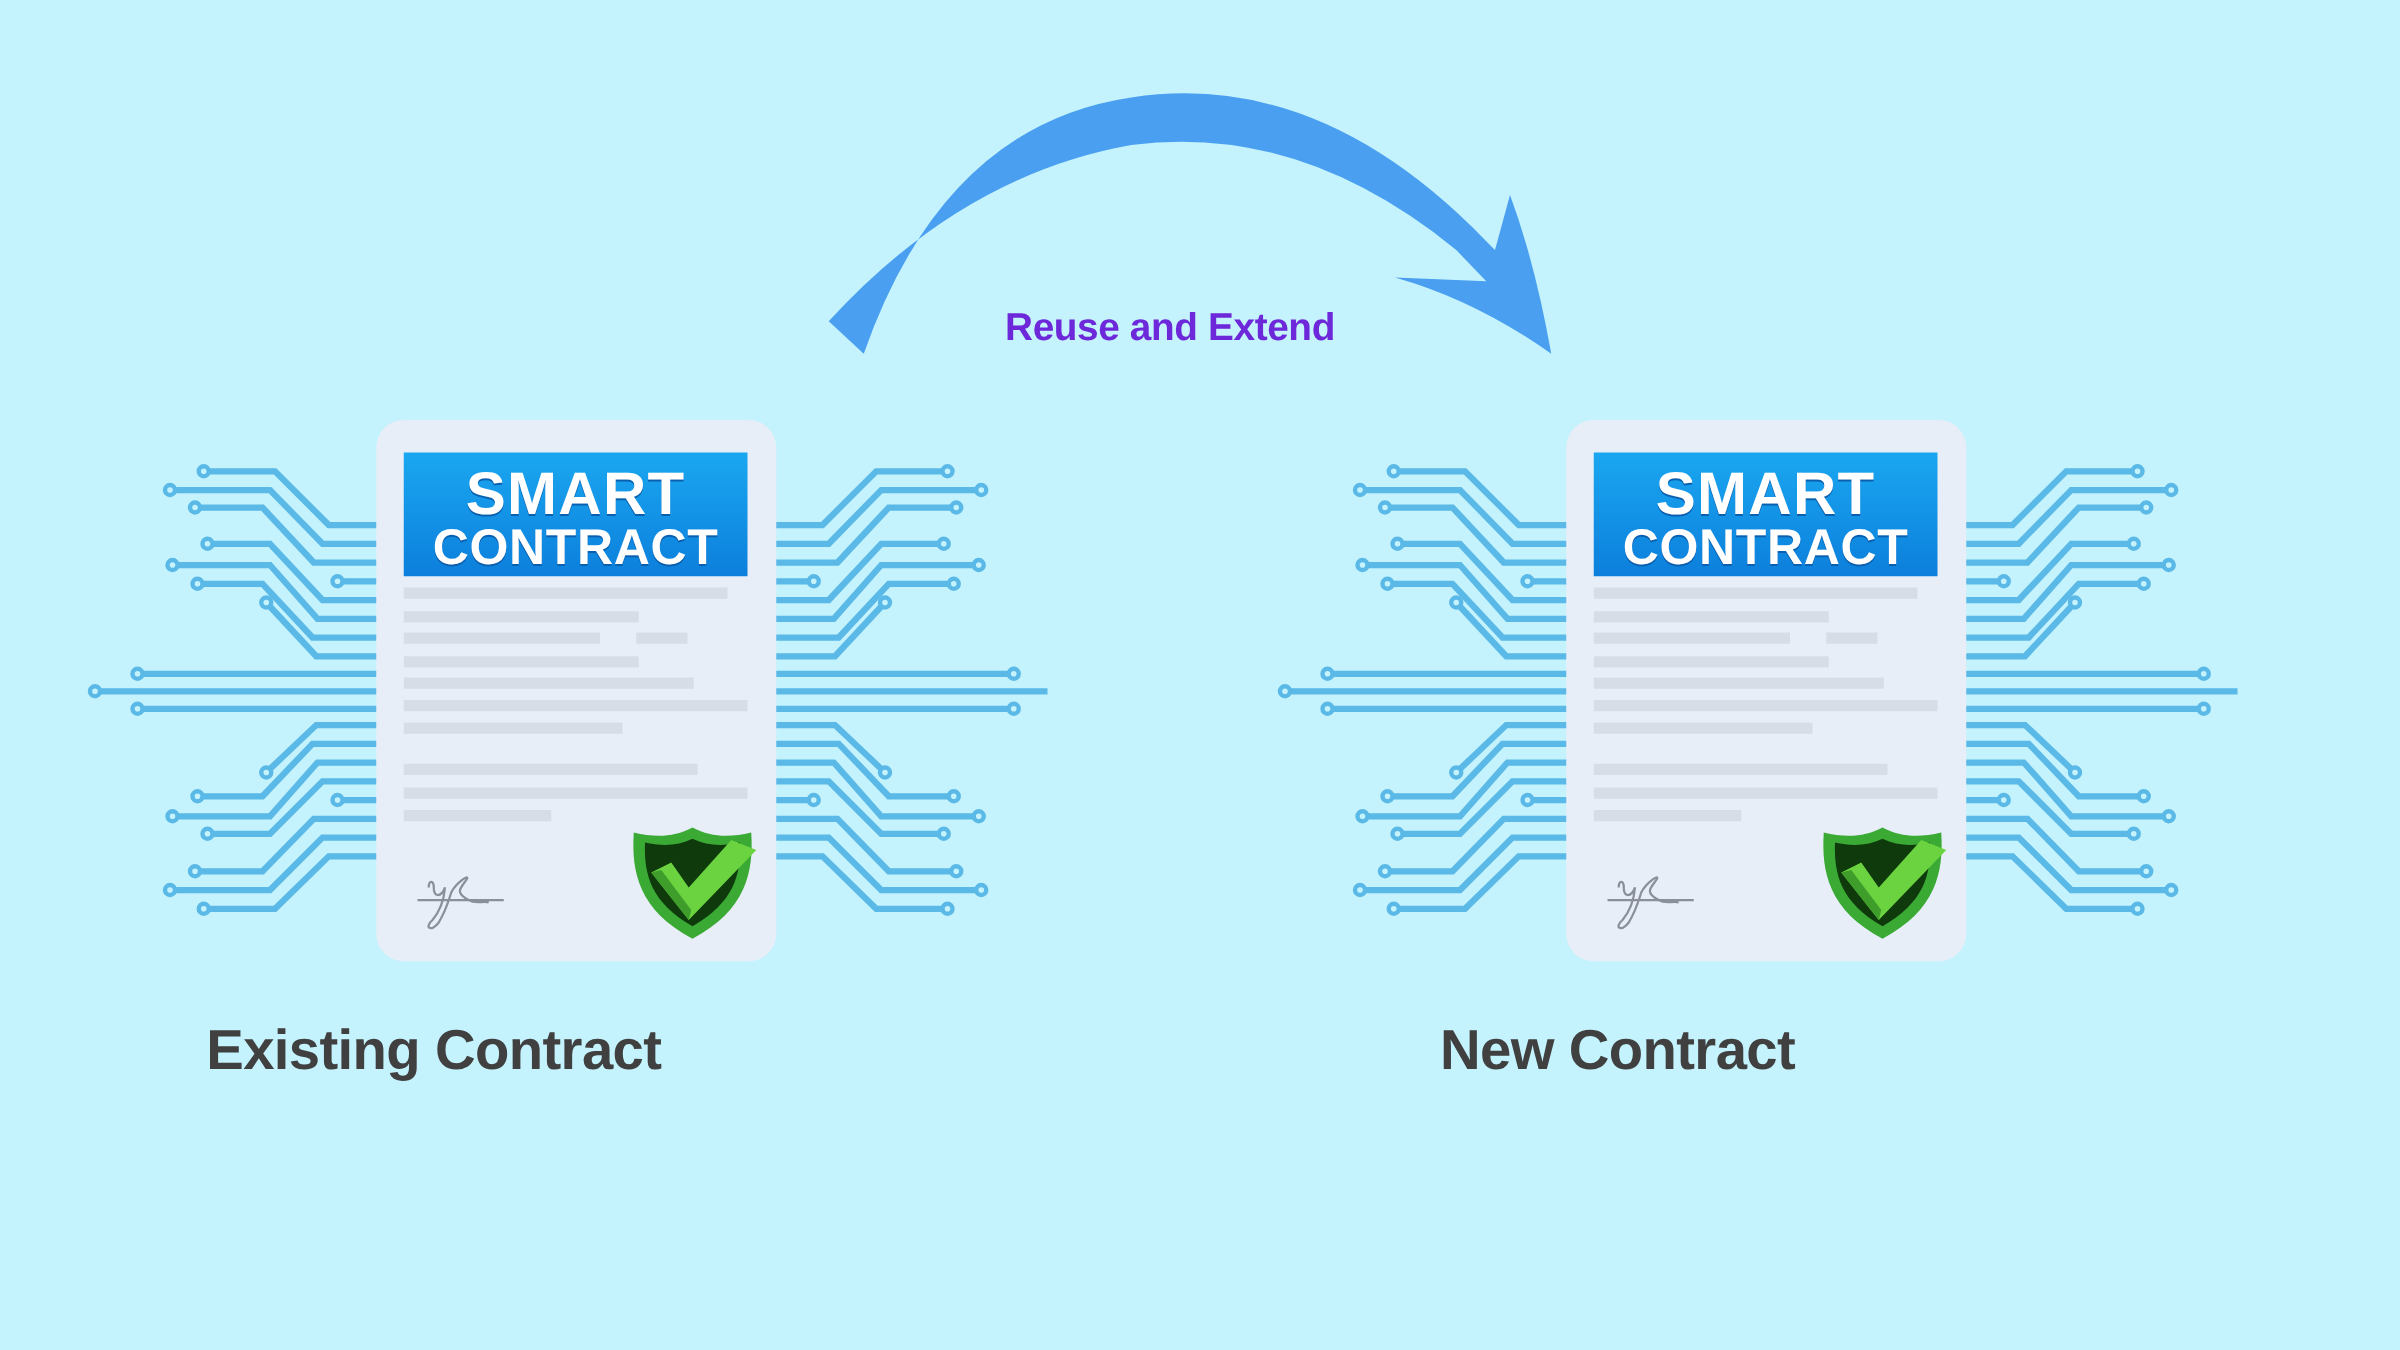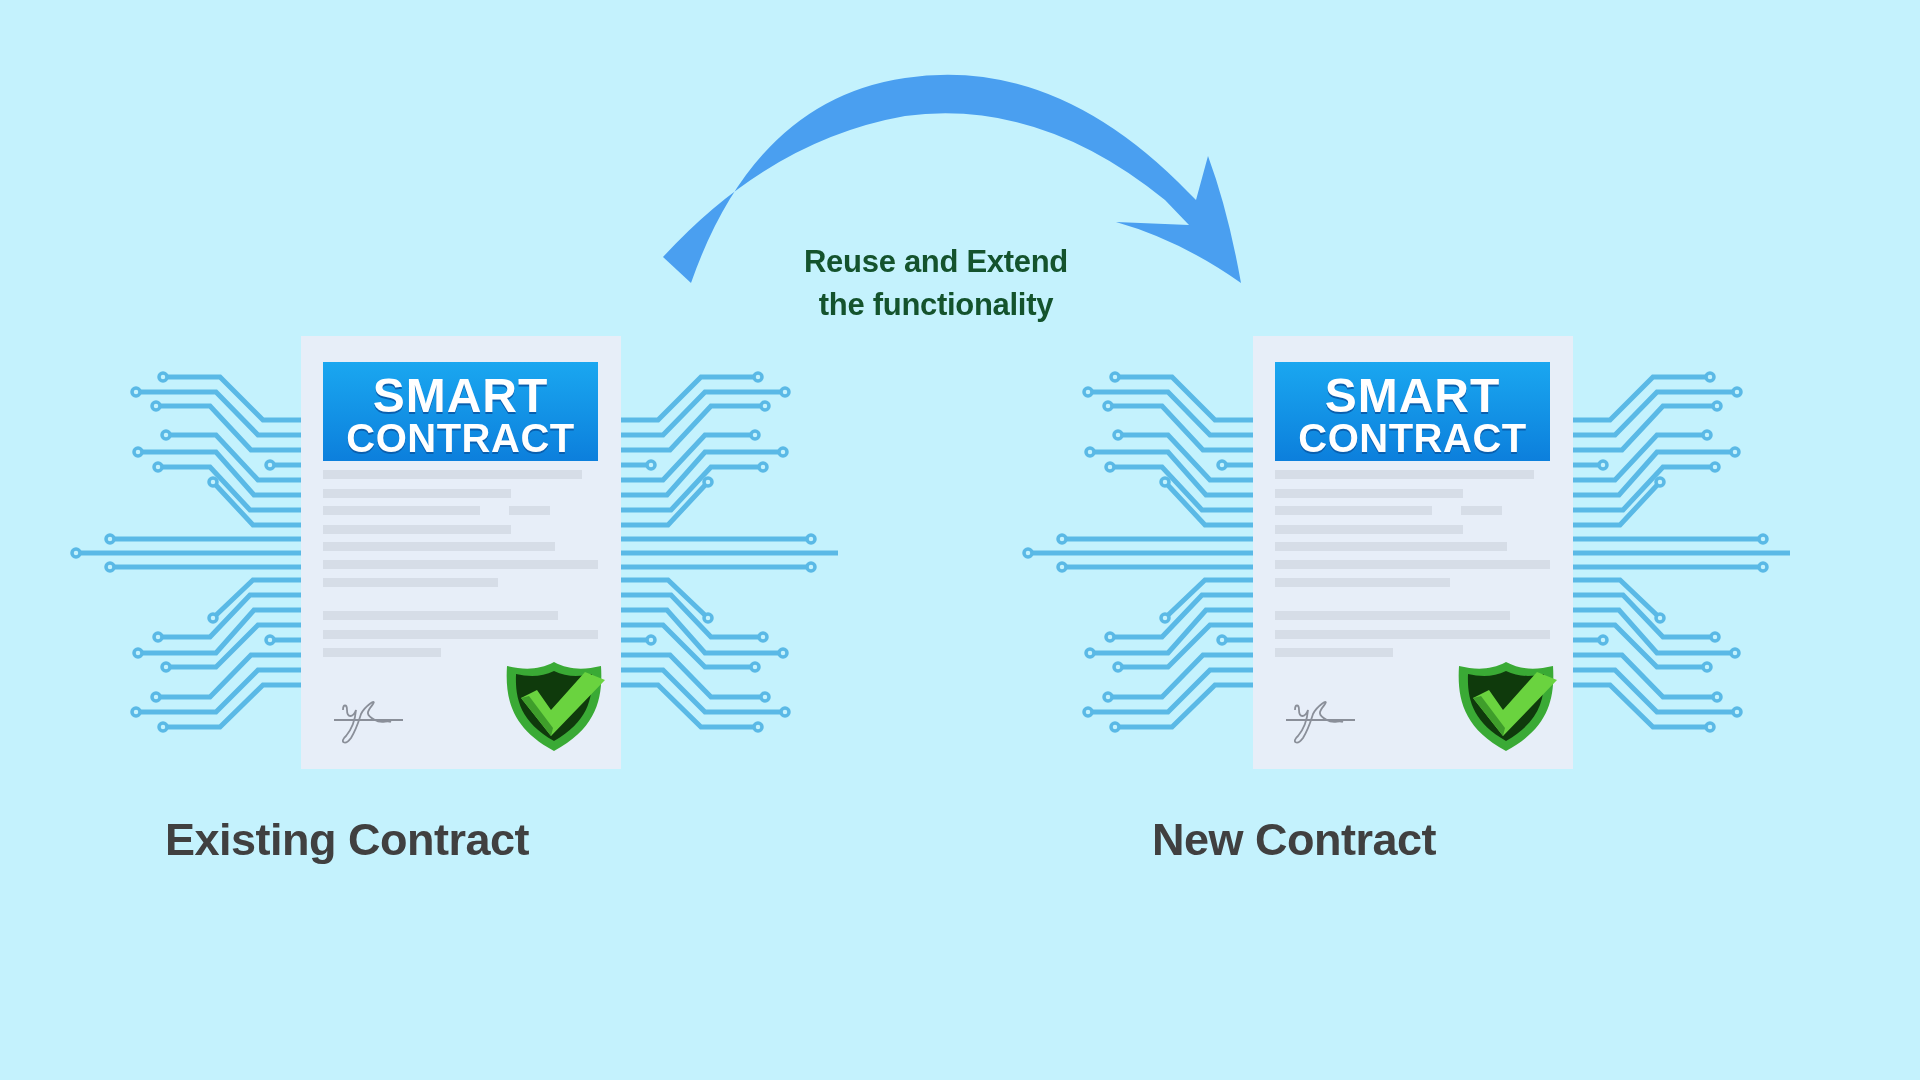--- a/index.html
+++ b/index.html
@@ -1,39 +1,38 @@
 <!DOCTYPE html>
 <html><head>
 <meta charset="utf-8">
 <style>
   html,body{margin:0;padding:0;}
   body{width:1920px;height:1080px;background:#c4f2fd;position:relative;overflow:hidden;font-family:"Liberation Sans","DejaVu Sans",sans-serif;}
   .abs{position:absolute;}
   .arrow-svg{position:absolute;left:0;top:0;}
-  .caption{position:absolute;left:736px;top:240px;width:400px;text-align:center;font-weight:bold;font-size:31px;line-height:43px;color:#14532d;letter-spacing:-0.3px;}
+  .caption{position:absolute;left:736px;top:240px;width:400px;text-align:center;font-weight:bold;font-size:31px;line-height:43px;color:#6d28d9;letter-spacing:-0.3px;}
   .label{position:absolute;top:814px;font-weight:bold;font-size:45px;color:#404040;text-align:left;width:600px;letter-spacing:-0.5px;}
   .contract{position:absolute;top:300px;width:800px;height:480px;}
-  .doc{position:absolute;left:263px;top:36px;width:320px;height:433px;background:#e7eef8;}
+  .doc{position:absolute;left:263px;top:36px;width:320px;height:433px;background:#e7eef8;border-radius:22px;}
   .banner{position:absolute;left:22px;top:26px;width:275px;height:99px;background:linear-gradient(180deg,#1aa7f0 0%,#0c7fdc 100%);text-align:center;color:#fff;font-weight:bold;}
   .banner .l1{font-size:48px;line-height:52px;margin-top:8px;letter-spacing:1px;text-shadow:0 2px 0 #0a5fae;}
   .banner .l2{font-size:40px;line-height:32px;letter-spacing:0.5px;text-shadow:0 2px 0 #0a5fae;}
   .line{position:absolute;height:9px;background:#d6dde7;}
   .sig{position:absolute;left:30px;top:354px;}
   .shield{position:absolute;left:198px;top:322px;}
 </style>
 </head>
 <body>
 
 <svg class="arrow-svg" width="1920" height="1080" viewBox="0 0 1920 1080">
   <path d="M663 257 Q 770 140 905 116 Q 1040 98 1165 200 L 1189 225 L 1116 222 Q 1180 240 1241 283 Q 1228 210 1208 156 L 1196 200 L 1188 192 Q 1055 55 905 78 Q 755 100 691 283 Z" fill="#4a9ff0"></path>
 </svg>
 
 <div class="caption">
   <div>Reuse and Extend</div>
-  <div>the functionality</div>
 </div>
 
 <div class="contract" style="left:38px;">
   <svg class="abs" width="800" height="480" viewBox="0 0 800 480" style="left:0;top:0;">
     <g stroke="#5ab9e6" stroke-width="5" fill="none" stroke-linecap="round">
 
       <path d="M125 77 H182 L225 120 H263"></path>
         <path d="M98 92 H178 L220 135 H263"></path>
       <path d="M118 106 H172 L213 150 H263"></path>
         <path d="M128 135 H178 L220 180 H263"></path>

